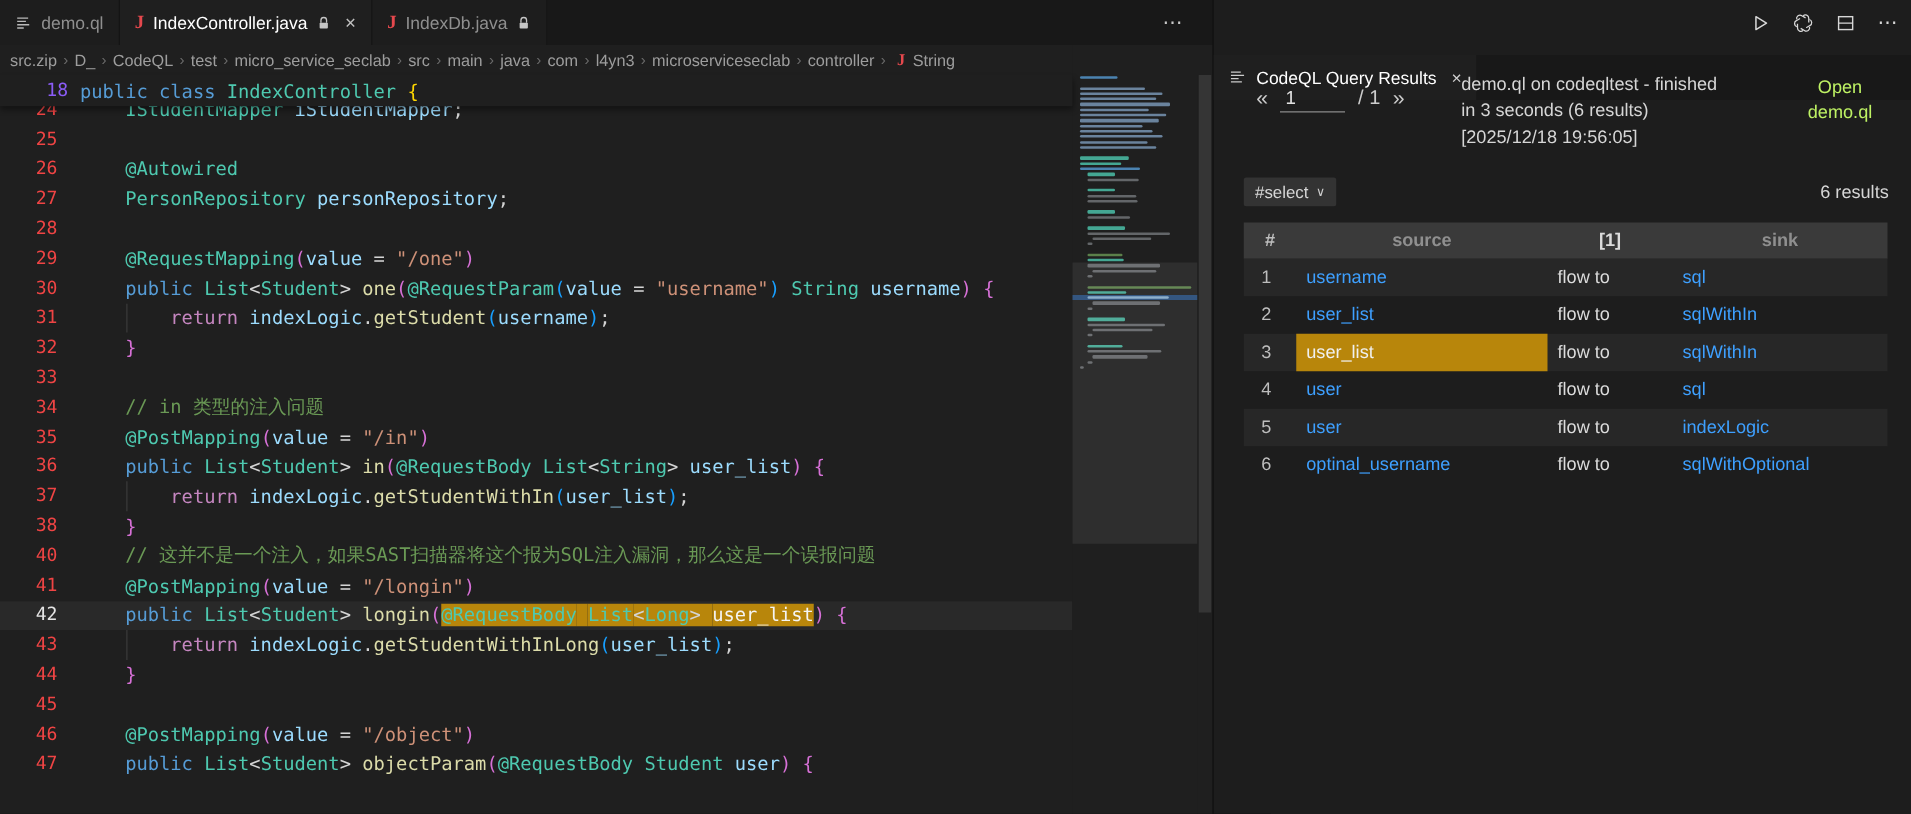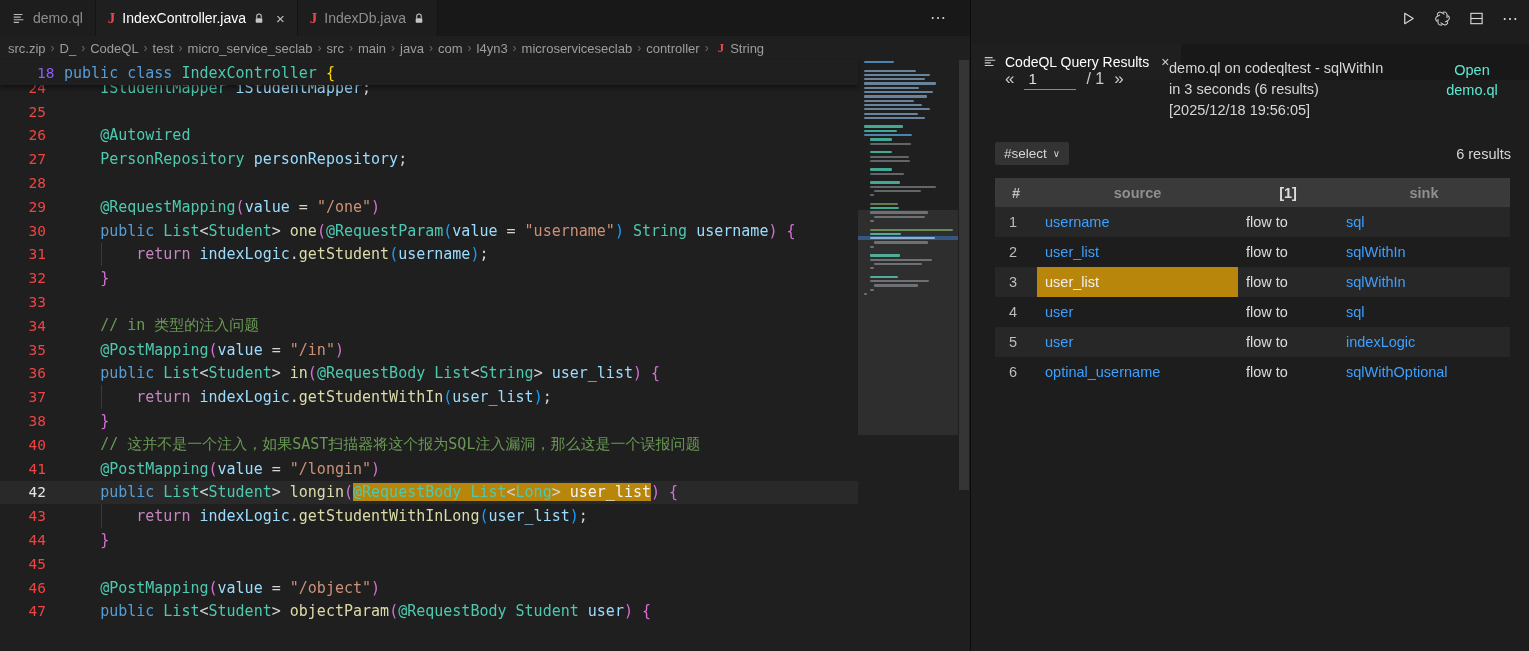--- a/index.html
+++ b/index.html
@@ -54,21 +54,21 @@
   #rp-tab { display:flex; align-items:center; gap:8px; padding:0 12px; background:#1f1f1f; color:#fff; font-size:14px; cursor:pointer; }
   #rp-tab .close { color:#d0d0d0; margin-left:4px; }
   #rp-actions { position:absolute; right:10px; top:0; height:36px; display:flex; align-items:center; gap:18px; }
   #rp-actions .act { color:#d7d7d7; cursor:pointer; display:flex; align-items:center; }
   
   #rp-header { position:absolute; left:0; top:36px; width:558px; height:100px; }
   #pagination { position:absolute; left:34px; top:32px; display:flex; align-items:center; gap:10px; font-size:16px; color:#cccccc; }
   #page-input { width:52px; background:transparent; border:none; border-bottom:1px solid #8a8a8a; color:#e0e0e0; font-size:15px; padding:2px 4px; text-align:left; font-family:"Liberation Sans", sans-serif; }
   .pg-arrow { cursor:pointer; font-size:17px; }
   #rp-status { position:absolute; left:198px; top:22px; width:250px; font-size:14.5px; line-height:21px; color:#d6d6d6; }
-  #open-link { position:absolute; right:18px; top:24px; width:78px; text-align:center; color:#5eead4; font-size:14.5px; line-height:20px; cursor:pointer; }
+  #open-link { position:absolute; right:18px; top:24px; width:78px; text-align:center; color:#bef264; font-size:14.5px; line-height:20px; cursor:pointer; }
   
   #select-row { position:absolute; left:0; top:136px; width:558px; height:40px; }
   #select-box { position:absolute; left:24px; top:6px; background:#333333; color:#d6d6d6; font-size:13.5px; padding:4px 9px; border-radius:2px; cursor:pointer; display:flex; gap:6px; align-items:center; }
   #select-box .chev { font-size:10px; color:#cfcfcf; }
   #results-count { position:absolute; right:18px; top:10px; font-size:14.5px; color:#d6d6d6; }
   
   #rtable { position:absolute; left:24px; top:178px; width:515px; font-size:14.5px; }
   .thead { display:flex; height:29px; background:#3a3a3a; align-items:center; font-weight:bold; color:#8f8f8f; }
   .tr { display:flex; height:30px; align-items:center; }
   .tr.odd { background:#272727; }
@@ -364,21 +364,21 @@
     </div>
 
     <div id="rp-header">
       <div id="pagination">
         <span class="pg-arrow">«</span>
         <input id="page-input" value="1" style="">
         <span>/ 1</span>
         <span class="pg-arrow">»</span>
       </div>
       <div id="rp-status">
-        <div>demo.ql on codeqltest - sqlWithIn</div>
+        <div>demo.ql on codeqltest - finished</div>
         <div>in 3 seconds (6 results)</div>
         <div>[2025/12/18 19:56:05]</div>
       </div>
       <div id="open-link">Open demo.ql</div>
     </div>
 
     <div id="select-row">
       <div id="select-box">
         <span>#select</span>
         <span class="chev">∨</span>

